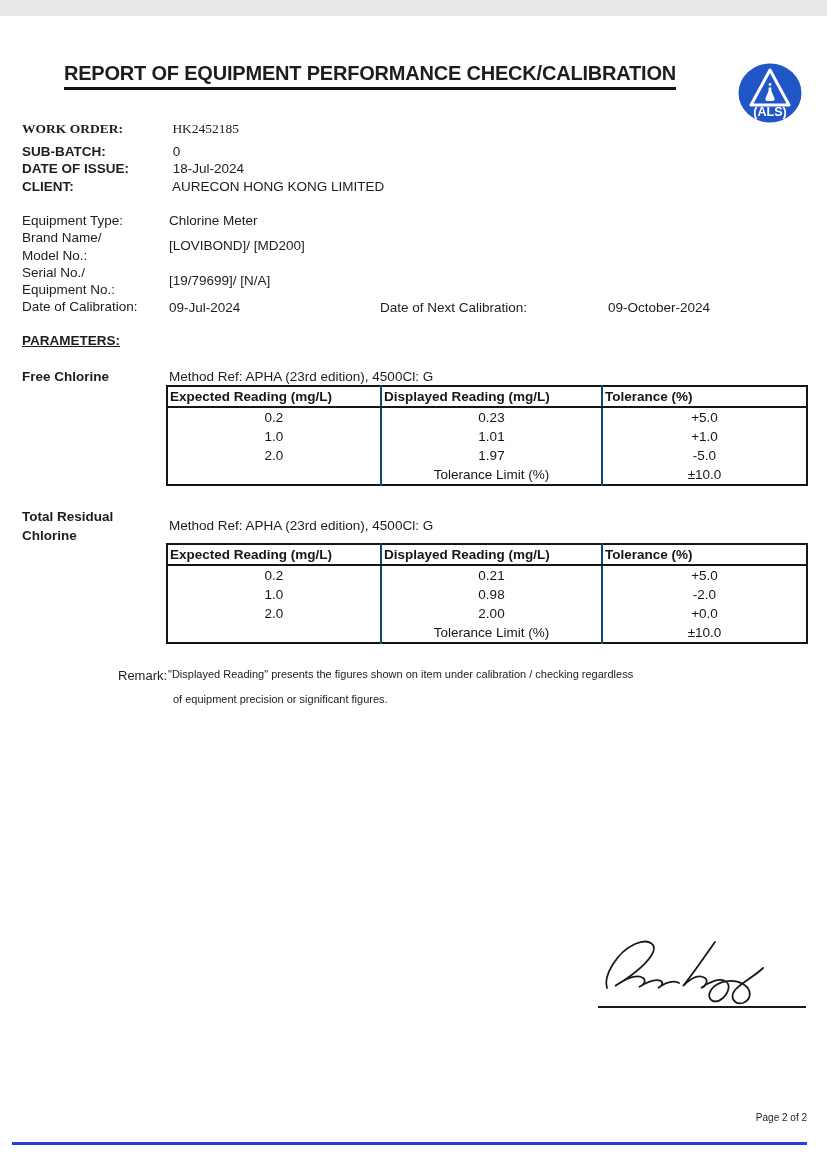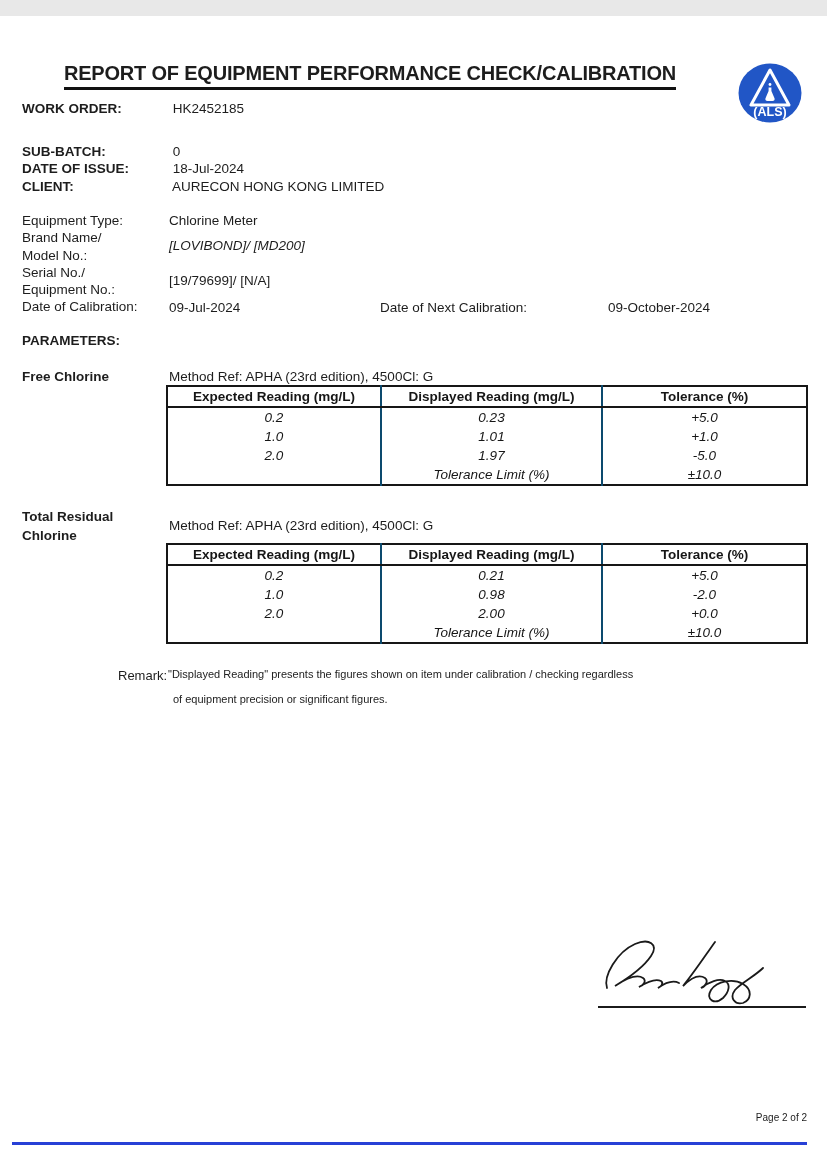--- a/index.html
+++ b/index.html
@@ -4,21 +4,21 @@
 <style>
   * { margin:0; padding:0; box-sizing:border-box; }
   body { background:#e8e8e8; font-family:"Liberation Sans", sans-serif; }
   .page {
     position:relative; width:827px; height:1170px; margin:16px auto;
     background:#ffffff; color:#1d1d1d; overflow:hidden;
     font-family:"Liberation Sans", sans-serif;
   }
   .abs { position:absolute; }
   .fs { font-size:13.5px; line-height:17.3px; }
-  .b  { font-weight:bold; }
+  .b  { font-weight:bold;text-decoration:underline; }
 
   
   .title-wrap { top:46px; left:0; width:740px; text-align:center; }
   .title {
     display:inline-block; font-size:20px; font-weight:bold; letter-spacing:-0.2px;
     border-bottom:3px solid #111; padding-bottom:2px; white-space:nowrap;
   }
 
   
   .row { left:22px; }
@@ -33,24 +33,24 @@
 
   table.cal {
     position:absolute; left:166px; width:640px;
     border-collapse:collapse; table-layout:fixed;
     font-size:13.5px; color:#161616;
   }
   table.cal, table.cal th, table.cal td { border:0; }
   table.cal { border:2px solid #161616; }
   table.cal th {
     border-bottom:2px solid #161616; font-weight:bold;
-    height:21px; text-align:center; vertical-align:middle; padding:1px 2px;
+    height:21px; text-align:left; vertical-align:middle; padding:1px 2px;
   }
   table.cal td {
-    height:19.5px; text-align:center; vertical-align:middle; padding:0 8px;font-style:italic;
+    height:19.5px; text-align:center; vertical-align:middle; padding:0 8px;
   }
   table.cal th + th, table.cal td + td { border-left:2px solid #0c4a6e; }
   .col1 { width:214px; } .col2 { width:221px; } .col3 { width:205px; }
 
   
   .remark-lbl { left:118px; font-size:13px; }
   .remark-line { font-size:11px; color:#222; }
 
   
   .sig-line { left:598px; top:990px; width:208px; height:2px; background:#1b1b1b; }
@@ -71,21 +71,21 @@
   <svg class="abs" style="left:738px; top:47px;" width="64" height="61" viewBox="0 0 64 61">
     <ellipse cx="32" cy="30" rx="31.5" ry="29.5" fill="#2156c6"></ellipse>
     <path d="M32,7 L13,42 L51,42 Z" fill="none" stroke="#ffffff" stroke-width="3" stroke-linejoin="round"></path>
     <g fill="#ffffff">
       <circle cx="32" cy="21.5" r="1.4"></circle>
       <path d="M30.6,24.5 h2.8 v3.6 l3.1,7.2 c0.6,1.5 -0.4,2.7 -2,2.7 h-5 c-1.6,0 -2.6,-1.2 -2,-2.7 l3.1,-7.2 z"></path>
     </g>
     <text x="32" y="53" text-anchor="middle" font-size="12.5" font-weight="bold" fill="#ffffff" font-family="Liberation Sans, sans-serif">(ALS)</text>
   </svg>
 
-  <div class="abs row fs" style="top:84px;">
+  <div class="abs row fs" style="top:104px;font-family:Liberation Serif, serif;">
     <span class="lbl">WORK ORDER:</span>
     <span class="val">HK2452185</span>
   </div>
 
   <div class="abs row fs" style="top:127px;">
     <span class="lbl">SUB-BATCH:</span>
     <span class="val">0</span>
   </div>
   <div class="abs row fs" style="top:144.3px;">
     <span class="lbl">DATE OF ISSUE:</span>
@@ -99,21 +99,21 @@
     <div>Equipment No.:</div>
     <div>Date of Calibration:</div>
   </div>
 
   <div class="abs row fs" style="top:161.6px;">
     <span class="lbl">CLIENT:</span>
     <span class="val">AURECON HONG KONG LIMITED</span>
   </div>
 
   <div class="abs fs val" style="top:196px; left:169px;">Chlorine Meter</div>
-  <div class="abs fs val" style="top:221px; left:169px;font-style:italic;">[LOVIBOND]/ [MD200]</div>
+  <div class="abs fs val" style="top:221px; left:169px;">[LOVIBOND]/ [MD200]</div>
   <div class="abs fs val" style="top:256px; left:169px;">[19/79699]/ [N/A]</div>
   <div class="abs fs val" style="top:282.5px; left:169px;">09-Jul-2024</div>
   <div class="abs fs val" style="top:282.5px; left:380px;">Date of Next Calibration:</div>
   <div class="abs fs val" style="top:282.5px; left:608px;">09-October-2024</div>
 
   <div class="abs fs b" style="top:316px; left:22px;">PARAMETERS:</div>
 
   <div class="abs fs sec-name" style="top:352px;">Free Chlorine</div>
   <div class="abs fs method" style="top:352px;">Method Ref: APHA (23rd edition), 4500Cl: G</div>
 

